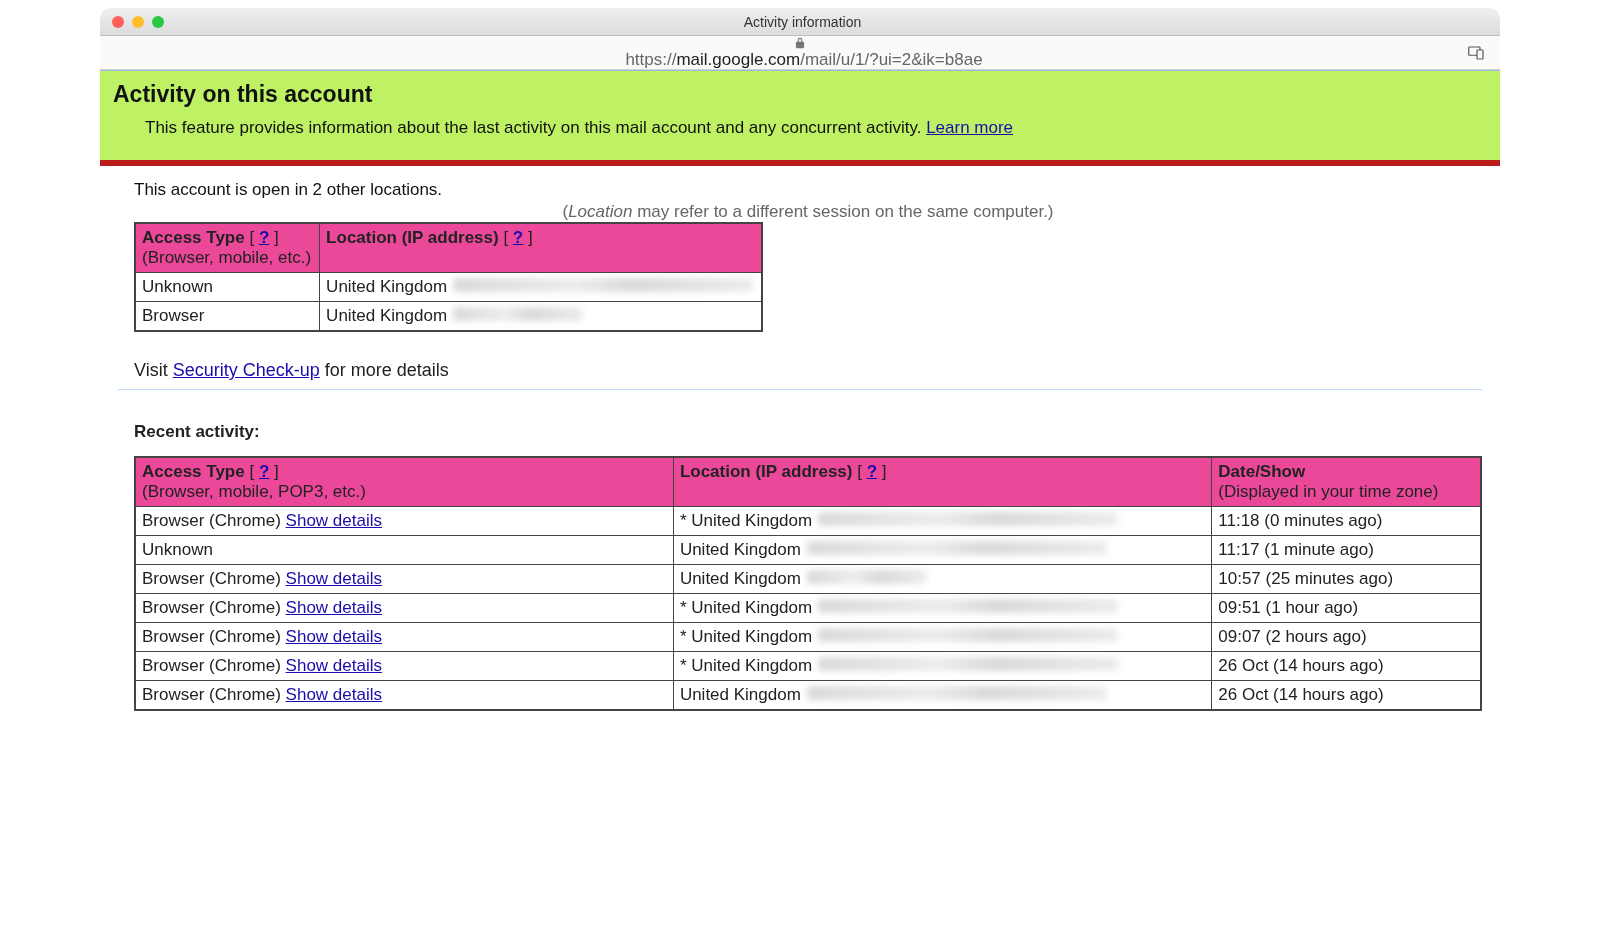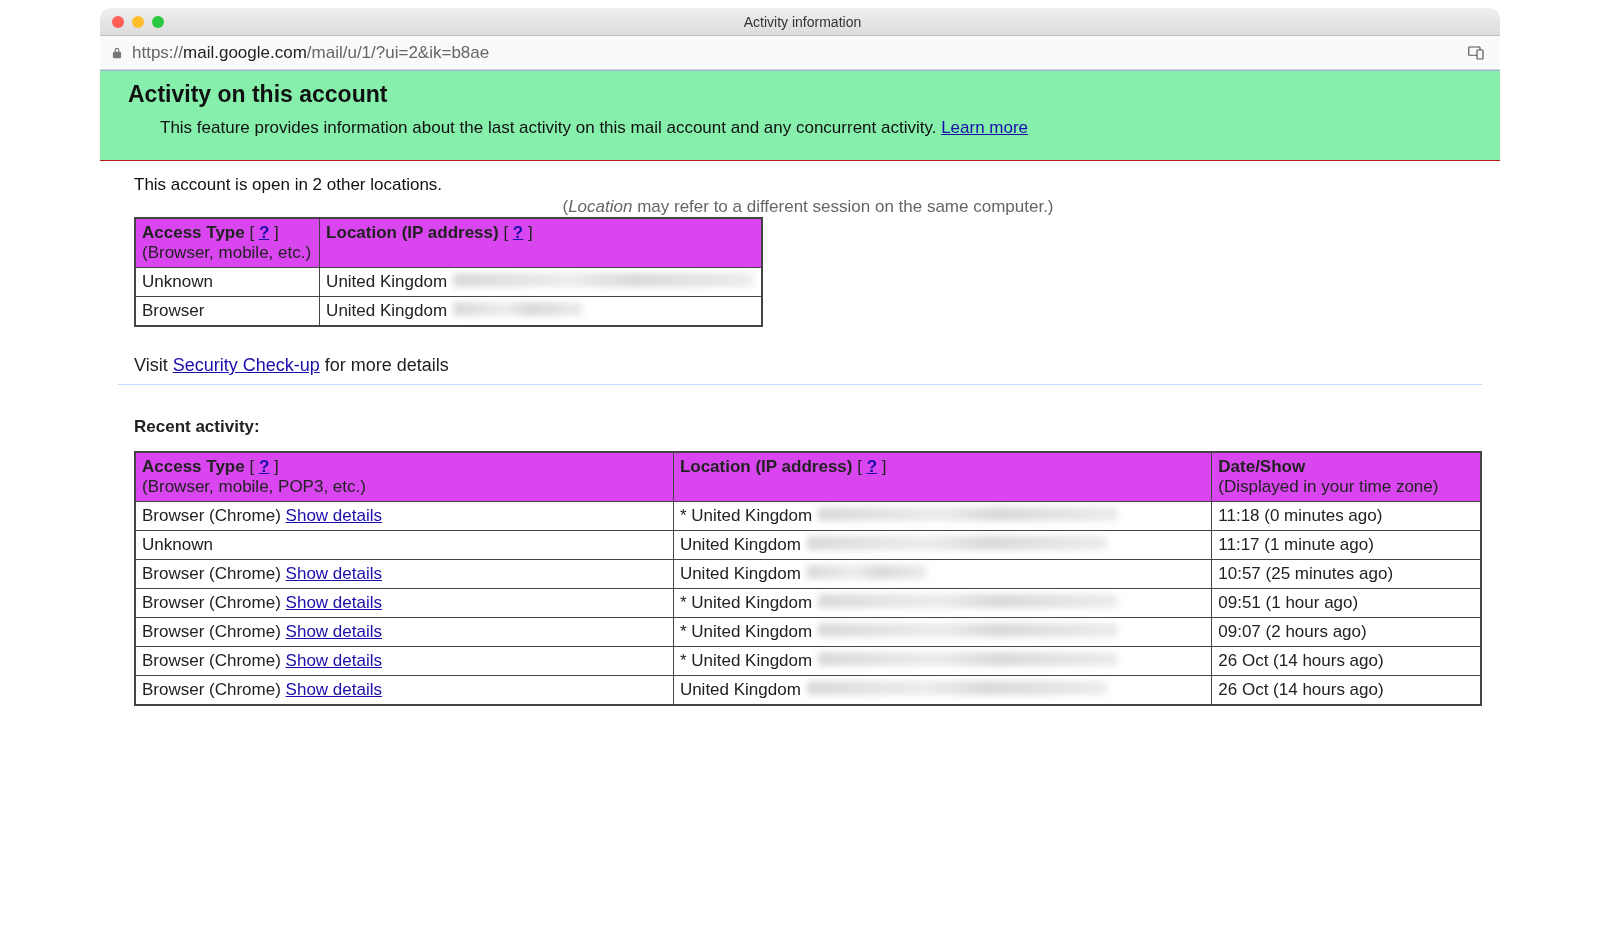--- a/index.html
+++ b/index.html
@@ -47,46 +47,47 @@
     color:#333;
     pointer-events:none;
   }
 
   
   .urlbar {
     height:34px;
     border-bottom:1px solid #d3d3d3;
     display:flex;
     align-items:center;
-    padding:16px 10px;
+    padding:0 10px;
     position:relative;
     background:#fafafa;
+    flex-direction:column;
   }
   .lock-icon svg { width:14px; height:14px; display:block; }
   .url {
     margin-left:8px;
     font-size:17px;
     color:#666;
     white-space:nowrap;
   }
   .url .dark { color:#222; }
   .responsive-icon {
     position:absolute;
     right:14px;
     top:50%;
     transform:translateY(-50%);
   }
   .responsive-icon svg { width:18px; height:14px; display:block; }
 
   
   .header-blue {
-    background:#86efac;
+    background:#bef264;
     border-top:1px solid #9bb7e0;
-    border-bottom:1px solid #b91c1c;
-    padding:10px 10px 22px 28px;
+    border-bottom:6px solid #b91c1c;
+    padding:10px 10px 22px 13px;
   }
   .header-blue h1 {
     margin:0 0 10px 0;
     font-size:23px;
     font-weight:bold;
     color:#111;
   }
   .header-blue .desc {
     margin-left:32px;
     font-size:17px;
@@ -122,21 +123,21 @@
     border:2px solid #444;
   }
   table.data th, table.data td {
     border:1px solid #444;
     font-size:17px;
     text-align:left;
     vertical-align:top;
     padding:4px 8px 4px 6px;
   }
   table.data th {
-    background:#d946ef;
+    background:#ec4899;
     font-weight:normal;
   }
   table.data th .th-main { font-weight:bold; display:inline; }
   table.data th .th-sub { display:block; font-weight:normal; }
   .help-q {
     color:#1a0dab;
     text-decoration:underline;
     font-weight:bold;
   }
 

